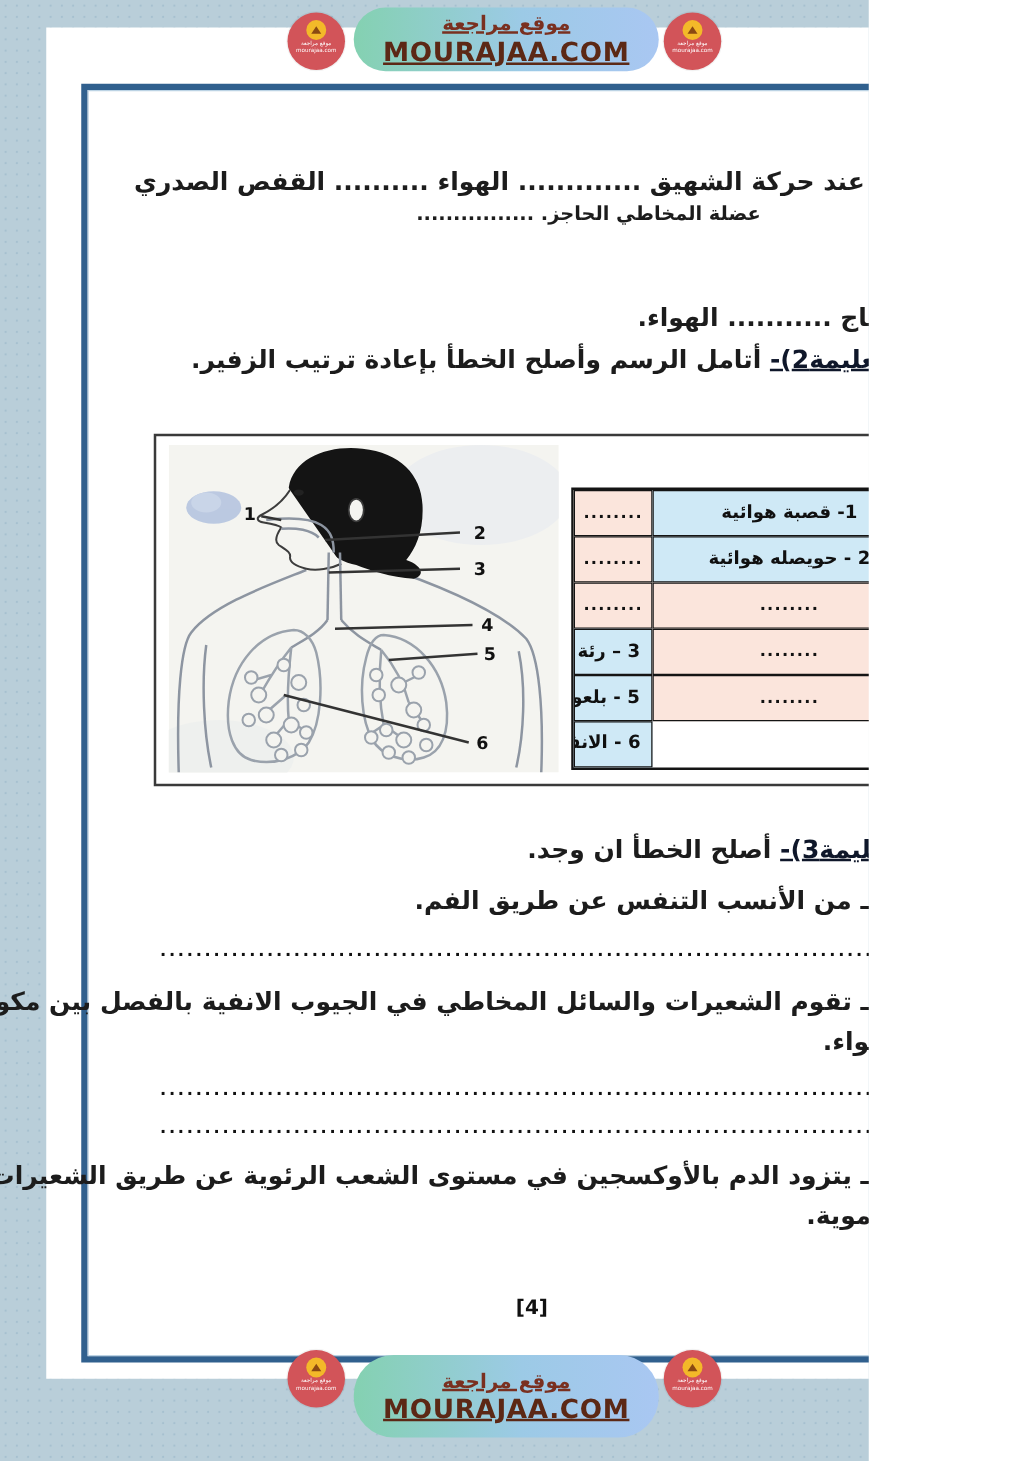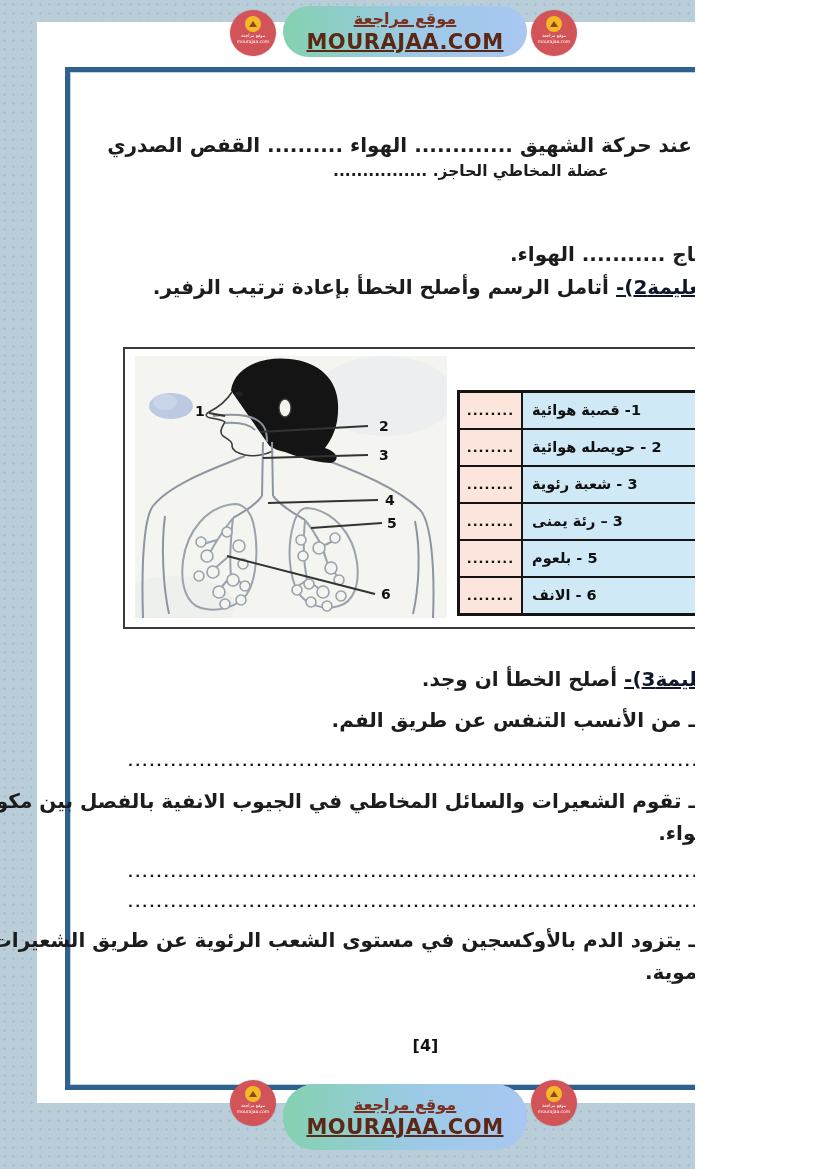--- a/index.html
+++ b/index.html
@@ -63,21 +63,21 @@
     background:#ffffff;border:2px solid #3a3a3a;
   }
   .diagram{position:absolute;left:10px;top:7px;}
   .anat-table{
     position:absolute;left:332px;top:41px;width:282px;
     border:2px solid #141414;border-collapse:collapse;display:grid;
     grid-template-columns:63px 1fr;
   }
   .cell{border:1px solid #141414;height:35px;line-height:35px;font-weight:bold;}
   .cell-ans{background:#fbe5dc;text-align:center;font-size:13px;letter-spacing:1px;color:#111;}
-  .cell-label{background:#cfe9f6;direction:rtl;text-align:left;padding:0 9px;font-size:14.5px;color:#101010;white-space:nowrap;overflow:hidden;}
+  .cell-label{background:#cfe9f6;direction:rtl;text-align:center;padding:0 9px;font-size:14.5px;color:#101010;white-space:nowrap;overflow:hidden;}
 </style>
 </head>
 <body>
 
 <div class="screen">
 
   <div class="pill header-pill">
     <div class="pill-ar">موقع مراجعة</div>
     <div class="pill-en">MOURAJAA.COM</div>
   </div>
@@ -220,21 +220,20 @@
           <text x="246" y="243">6</text>
         </g>
       </svg>
 
       <div class="anat-table">
         <div class="cell cell-ans">........</div>
         <div class="cell cell-label">1- قصبة هوائية</div>
         <div class="cell cell-ans">........</div>
         <div class="cell cell-label">2 - حويصله هوائية</div>
         <div class="cell cell-ans">........</div>
-        <div class="cell cell-label">3 - شعبة رئوية</div>
         <div class="cell cell-ans">........</div>
         <div class="cell cell-label">3 – رئة يمنى</div>
         <div class="cell cell-ans">........</div>
         <div class="cell cell-label">5 - بلعوم</div>
         <div class="cell cell-ans">........</div>
         <div class="cell cell-label">6 - الانف</div>
       </div>
     </div>
   </div>
 

